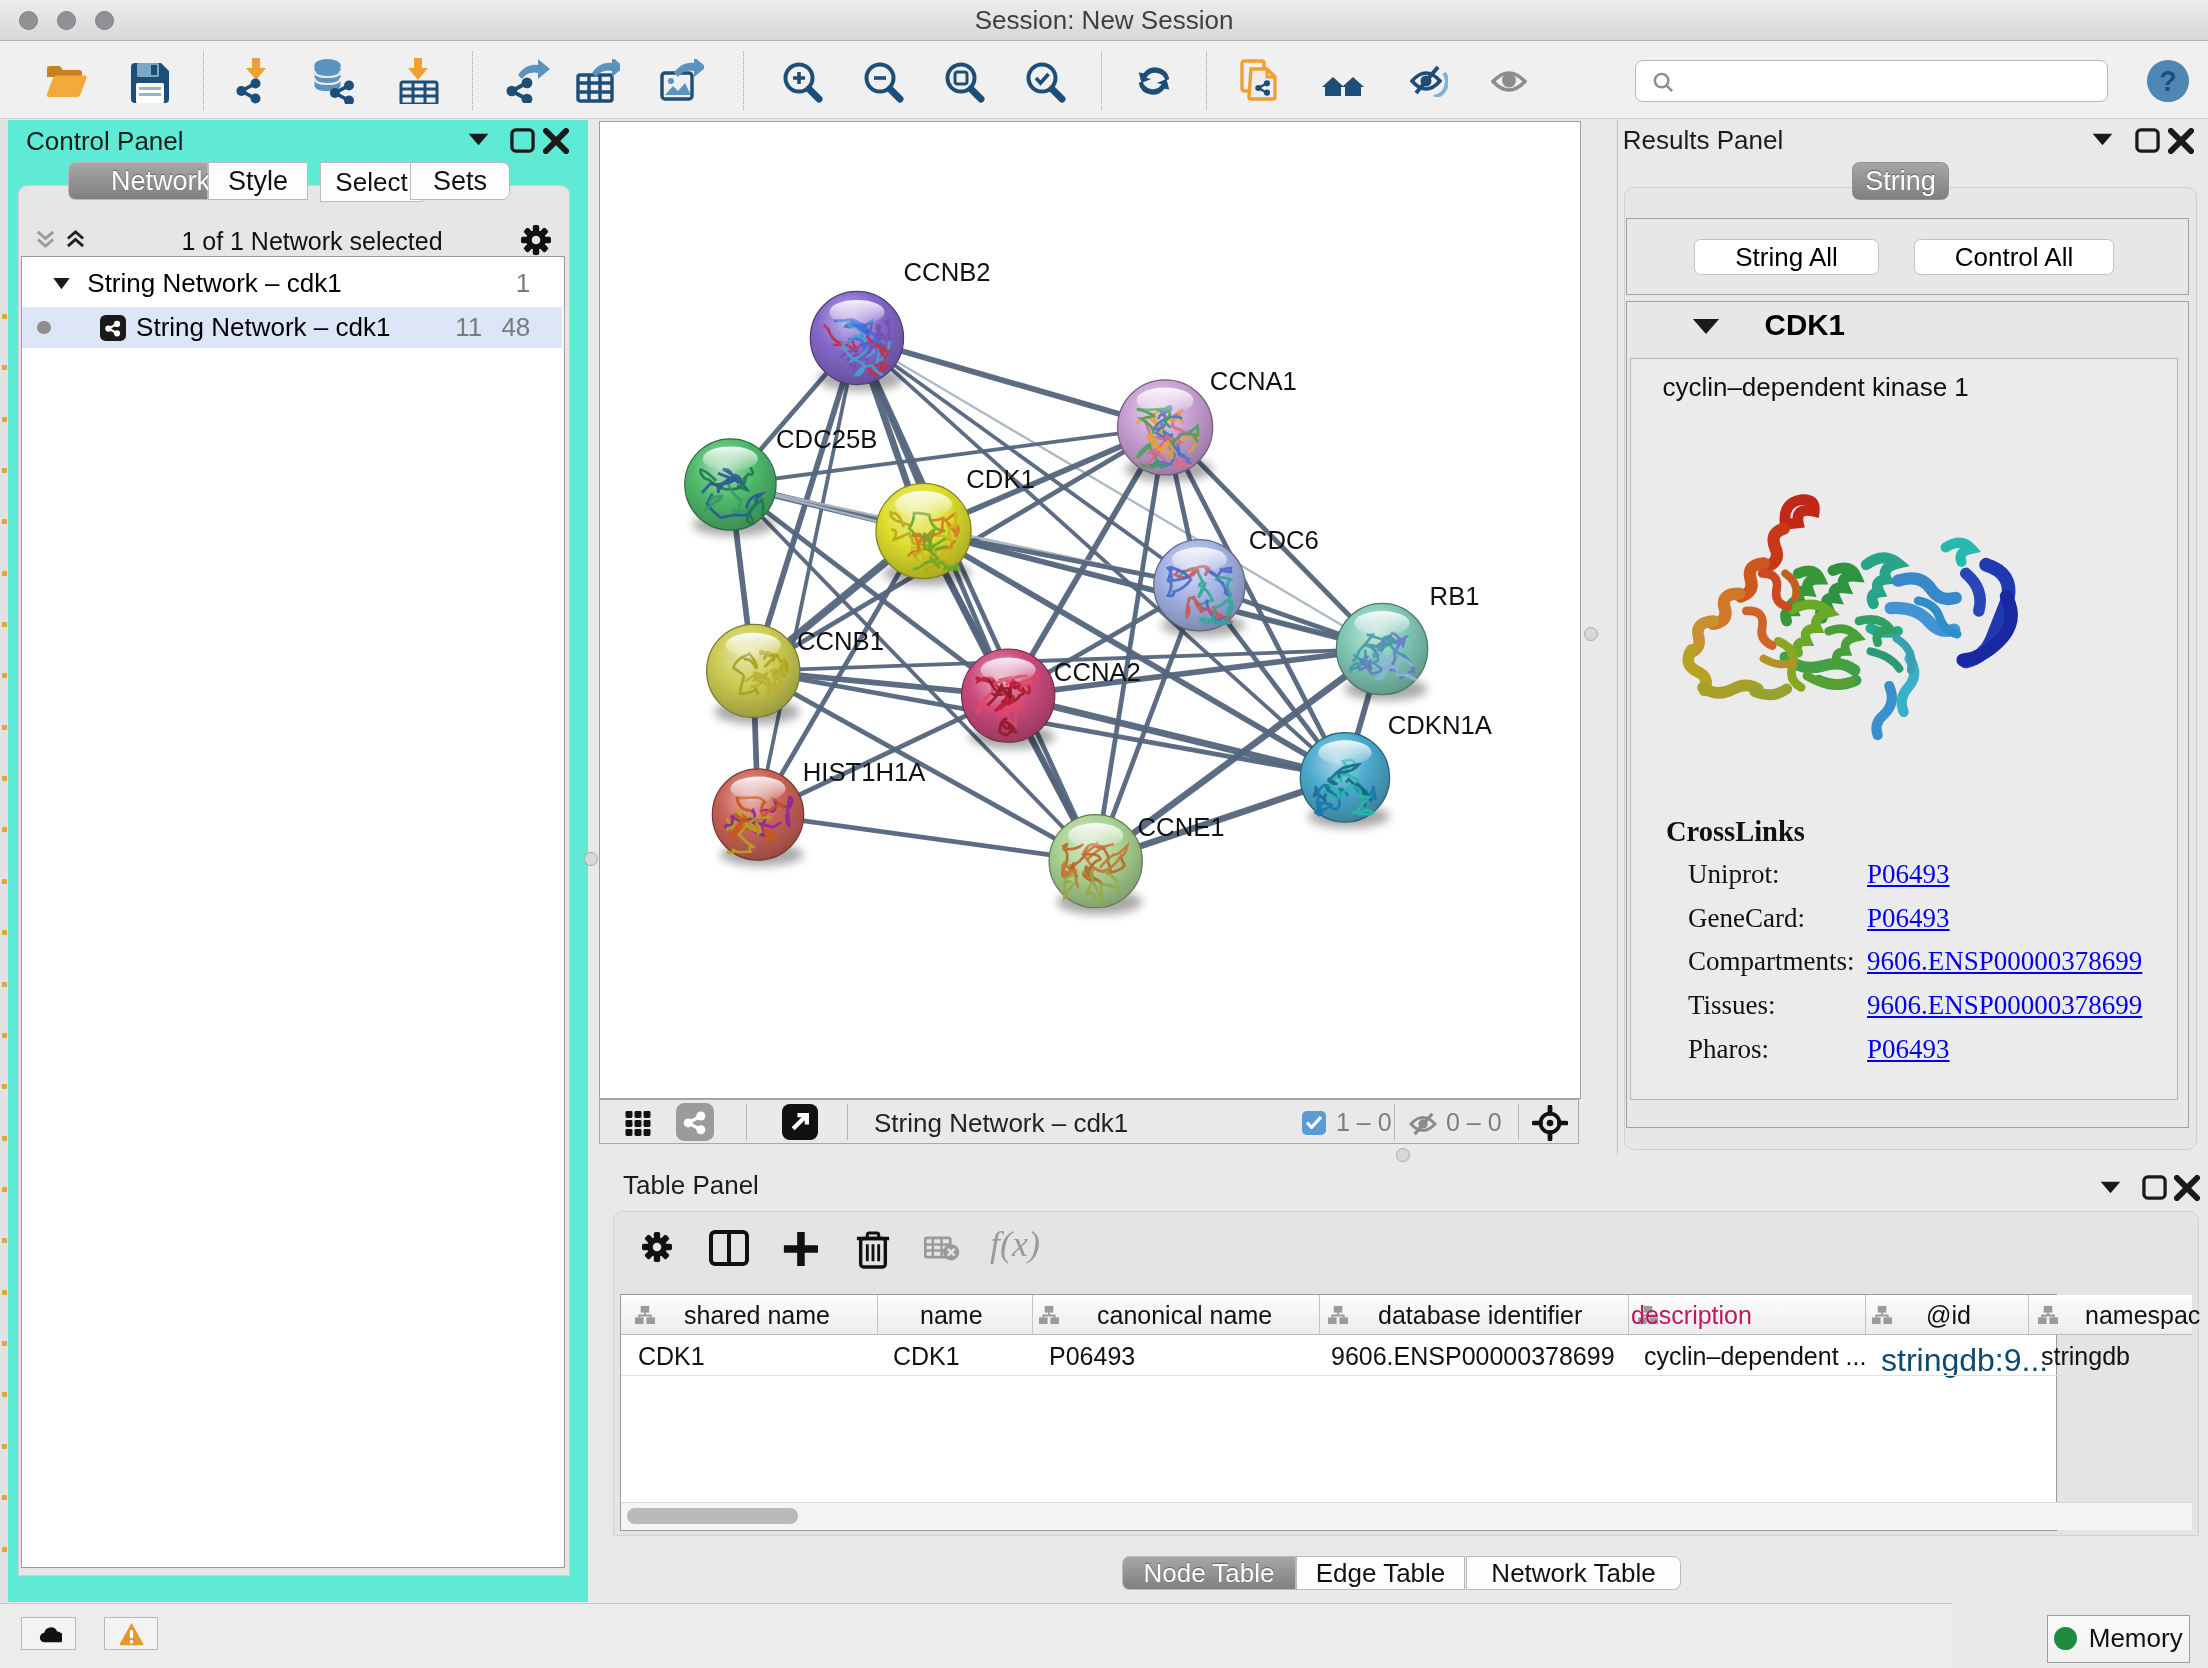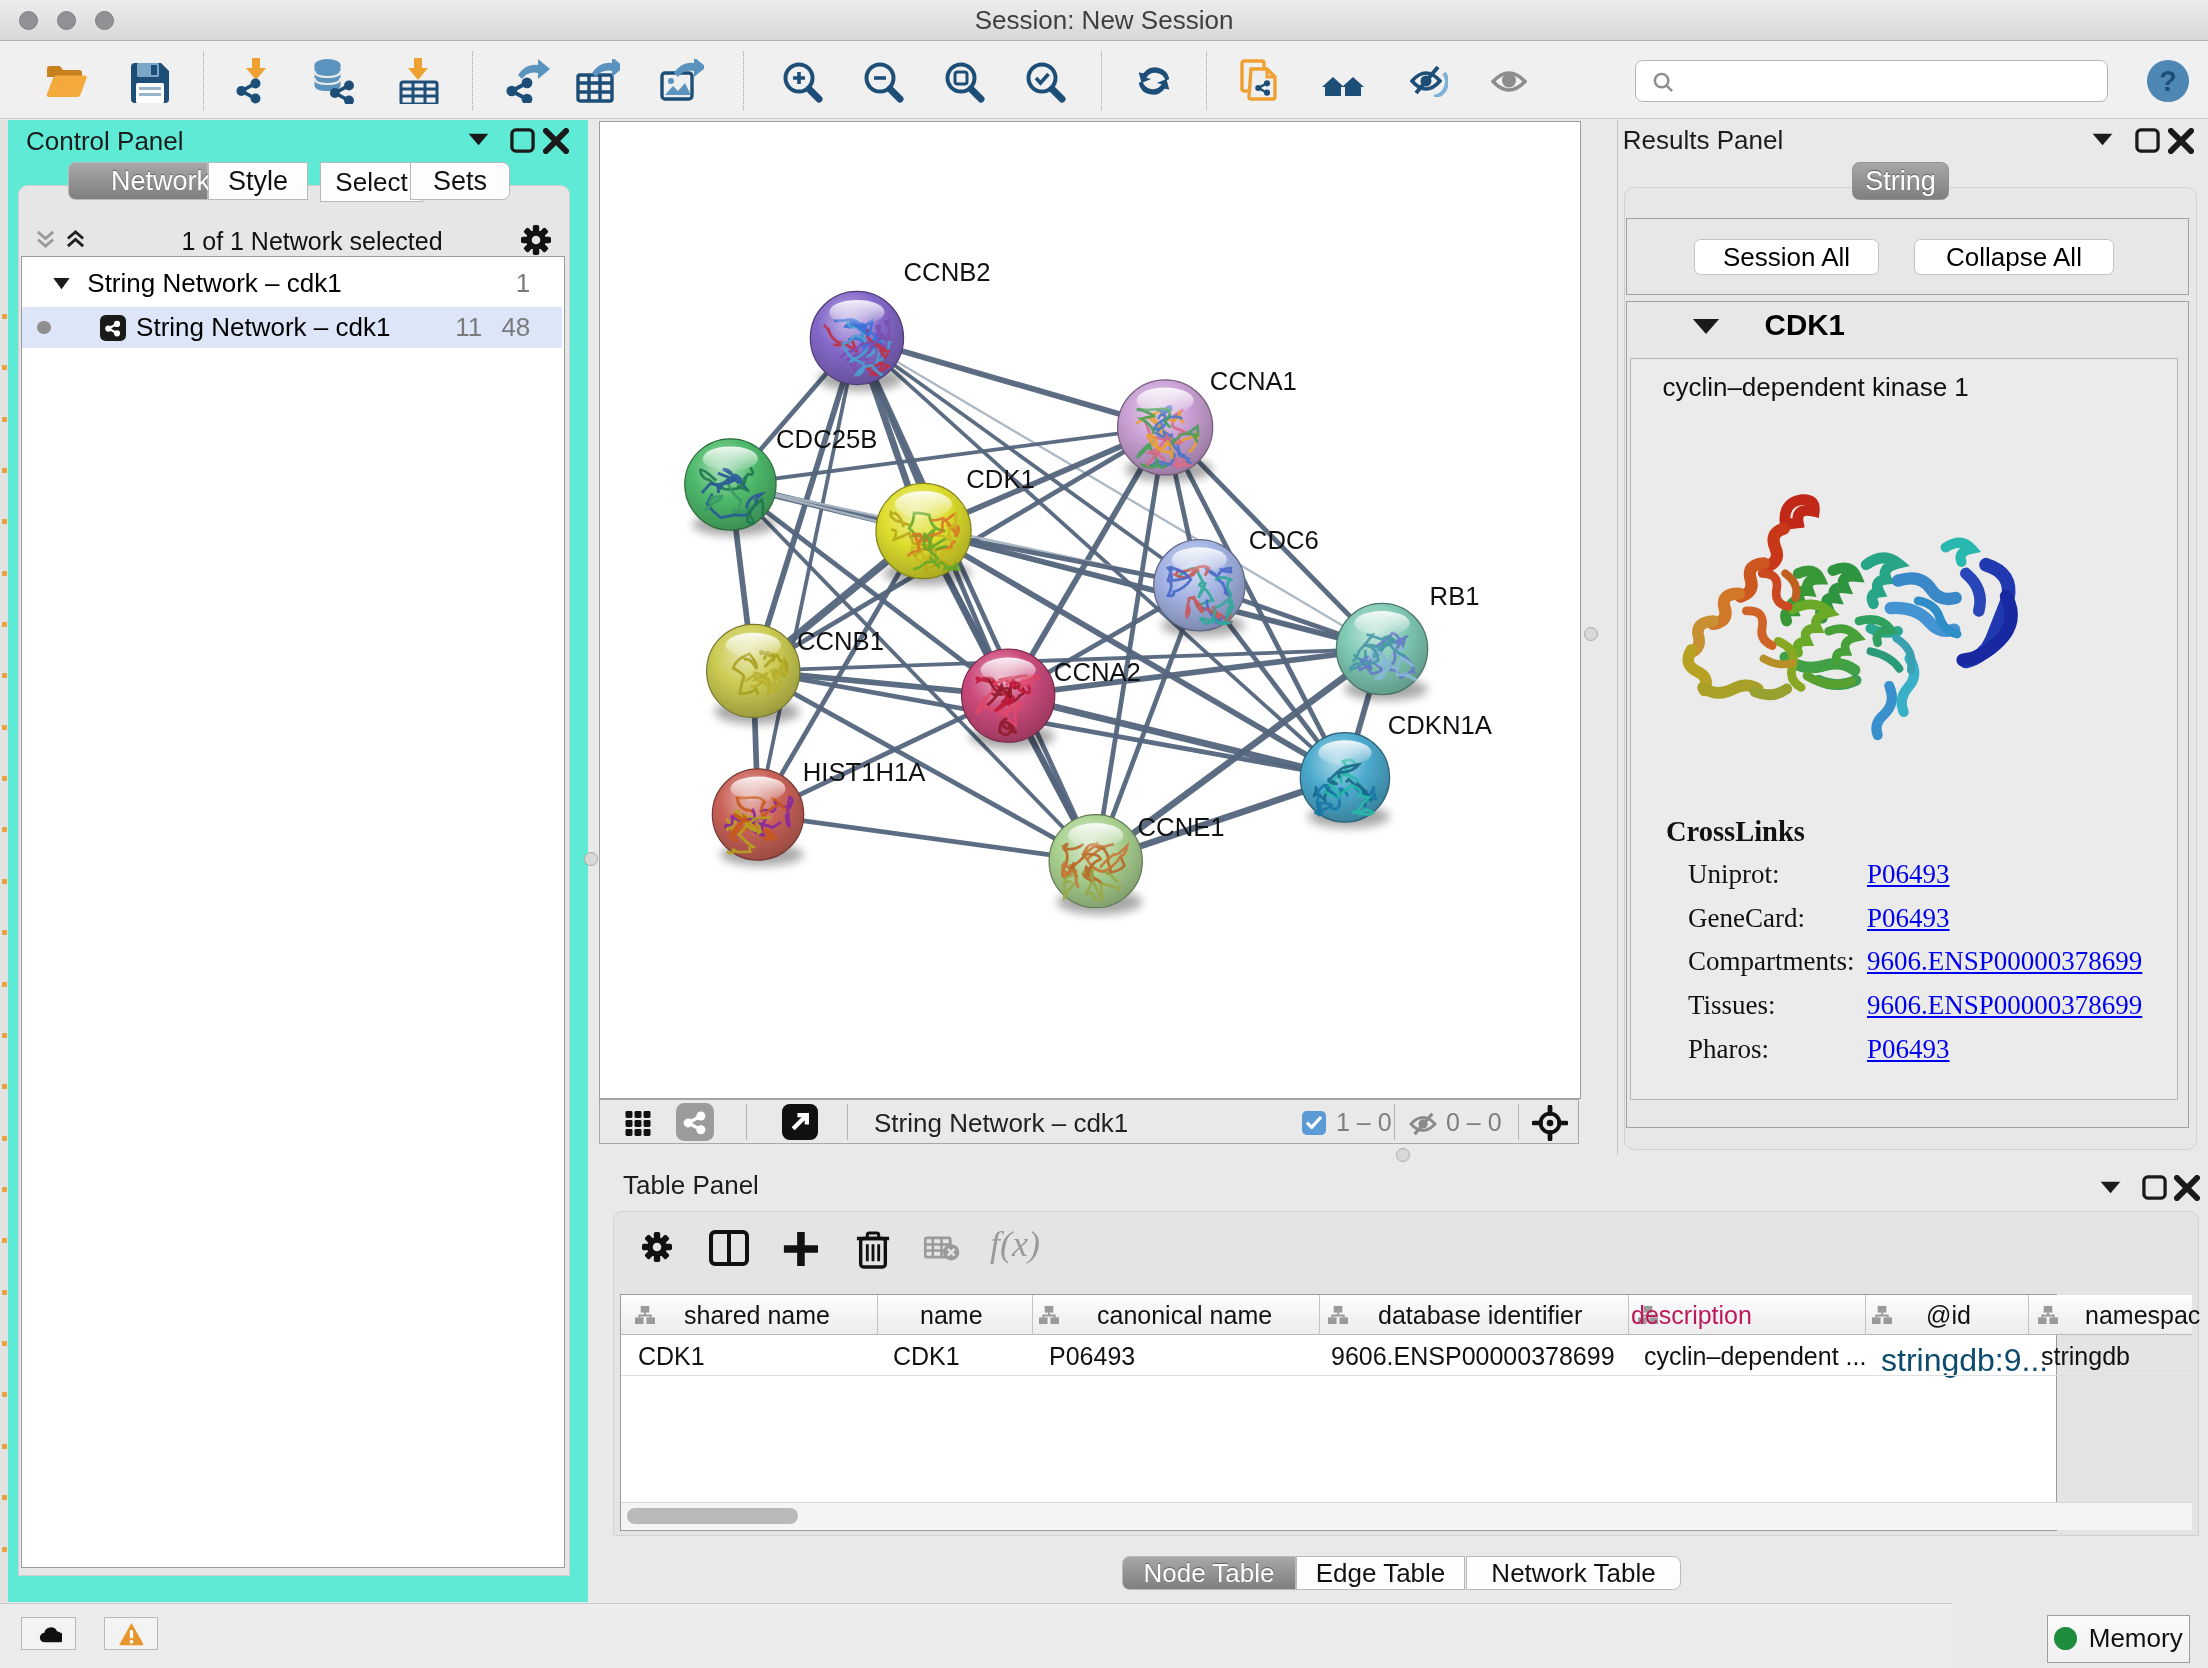--- a/index.html
+++ b/index.html
@@ -560,22 +560,22 @@
     </svg>
 <svg style="position:absolute;left:517px;top:7.6px" width="25" height="25" viewBox="0 0 26 26">
       <rect x="2" y="2" width="22" height="22" rx="4" fill="none" stroke="#1a1a1a" stroke-width="3.4"></rect>
     </svg>
 <svg style="position:absolute;left:550px;top:7.6px" width="26" height="26" viewBox="0 0 27 27">
       <path d="M3 3 L24 24 M24 3 L3 24" stroke="#1a1a1a" stroke-width="6" stroke-linecap="round"></path>
     </svg>
 <div class="abs" style="left:5.7px;top:67px;width:573px;height:963px;background:#e7e7e7;border:1px solid #d0d0d0;border-radius:9.5px"></div>
 <div class="abs" style="left:234px;top:42px;width:97px;height:38px;background:linear-gradient(#a7a7a7,#7f7f7f);border:1px solid #909090;border-radius:7.6px;display:flex;align-items:center;justify-content:center;font-size:27px;color:#fff;text-shadow:0 -1px 1px rgba(0,0,0,.4)">String</div>
 <div class="abs" style="left:7.6px;top:98px;width:563px;height:77px;border:1.9px solid #a2a2a2"></div>
-<div class="abs" style="left:76px;top:119px;width:185px;height:36px;background:#fff;border:1px solid #c2c2c2;border-radius:6.7px;display:flex;align-items:center;justify-content:center;font-size:26px">Session All</div>
-<div class="abs" style="left:296px;top:119px;width:200px;height:36px;background:#fff;border:1px solid #c2c2c2;border-radius:6.7px;display:flex;align-items:center;justify-content:center;font-size:26px">Collapse All</div>
+<div class="abs" style="left:76px;top:119px;width:185px;height:36px;background:#fff;border:1px solid #c2c2c2;border-radius:6.7px;display:flex;align-items:center;justify-content:center;font-size:26px">String All</div>
+<div class="abs" style="left:296px;top:119px;width:200px;height:36px;background:#fff;border:1px solid #c2c2c2;border-radius:6.7px;display:flex;align-items:center;justify-content:center;font-size:26px">Control All</div>
 <div class="abs" style="left:7.6px;top:181px;width:563px;height:827px;border:1.9px solid #a2a2a2">
 <svg style="position:absolute;left:64px;top:13.3px" width="30" height="21" viewBox="0 0 32 22">
         <path d="M2 4 h28 l-14 16 z" fill="#1a1a1a"></path>
       </svg>
 <div class="abs" style="left:138px;top:5.7px;font-size:29.5px;font-weight:700">CDK1</div>
 <div class="abs" style="left:3.8px;top:56px;width:548px;height:742px;background:#ebebeb;border:1px solid #b5b5b5">
 <div class="abs" style="left:31px;top:13.3px;font-size:26px;color:#111">cyclin–dependent kinase 1</div>
 </div>
     </div>
 </div>

